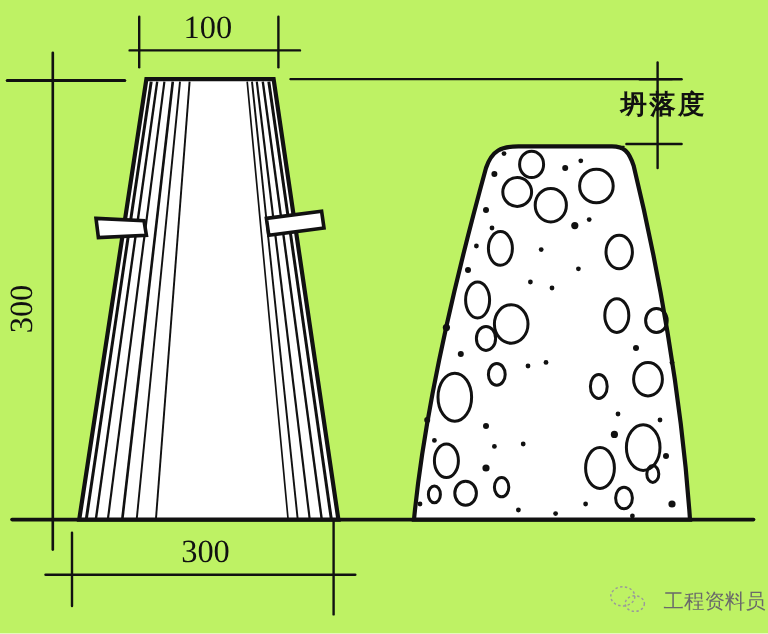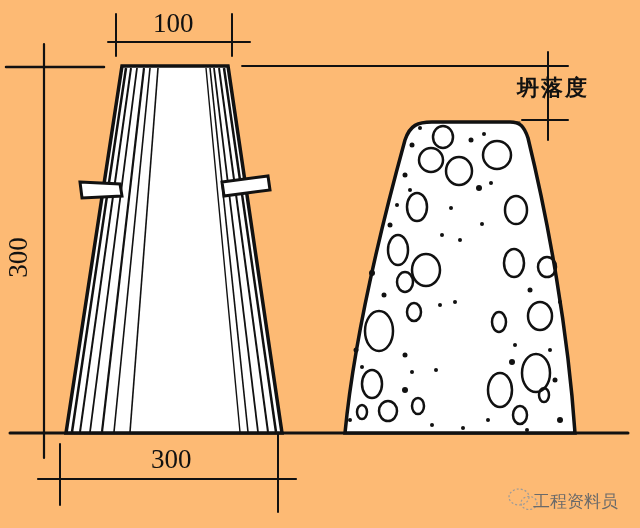--- a/index.html
+++ b/index.html
@@ -1,20 +1,20 @@
 <!DOCTYPE html>
 <html><head>
   <meta charset="utf-8">
   <style>
     html, body { margin: 0; padding: 0; background: #ffffff; }
     #canvas {
       position: relative;
       width: 640px;
       height: 528px;
-      background: #fdba74;
+      background: #bef264;
       overflow: hidden;
       font-family: "Liberation Serif", "DejaVu Serif", serif;
     }
     #canvas svg { position: absolute; left: 0; top: 0; }
     .dim-label {
       position: absolute;
       font-family: "Liberation Serif", "DejaVu Serif", serif;
       font-size: 27px;
       color: #111;
       line-height: 1;
@@ -37,21 +37,21 @@
       line-height: 1;
       transform: rotate(90deg);
       transform-origin: left top;
       white-space: nowrap;
       letter-spacing: 2px;
     }
     .label-slump span { display: inline-block; transform: rotate(-90deg); }
     .watermark {
       position: absolute;
       left: 505px; top: 490px;
-      display: flex; align-items: center; gap: 2px;
+      display: flex; align-items: center; gap: 22px;
       color: #6a6a6a;
       font-family: "DejaVu Sans", sans-serif;
       font-size: 17px;
     }
     .watermark .wm-icon {
       width: 26px; height: 20px; position: relative;
     }
   </style>
 </head>
 <body>

